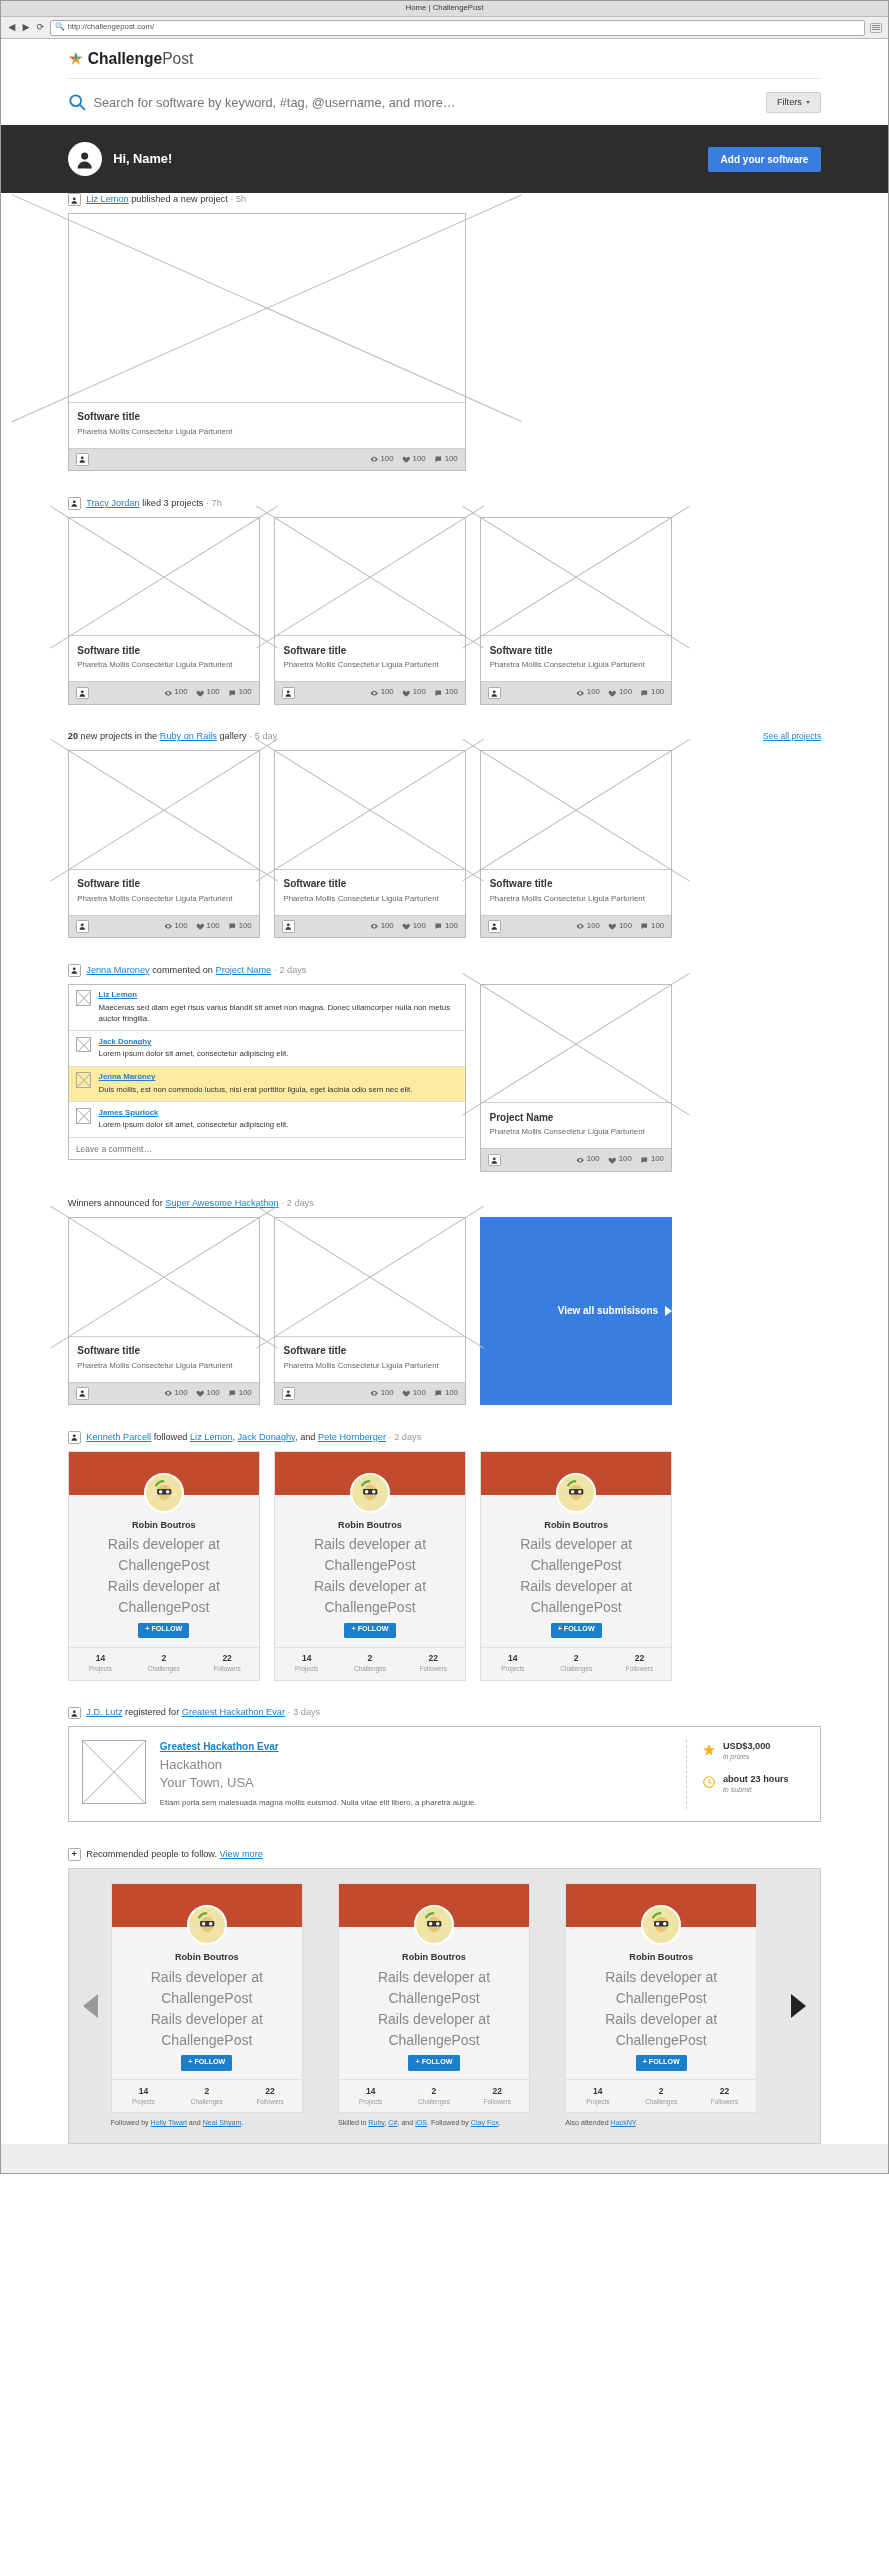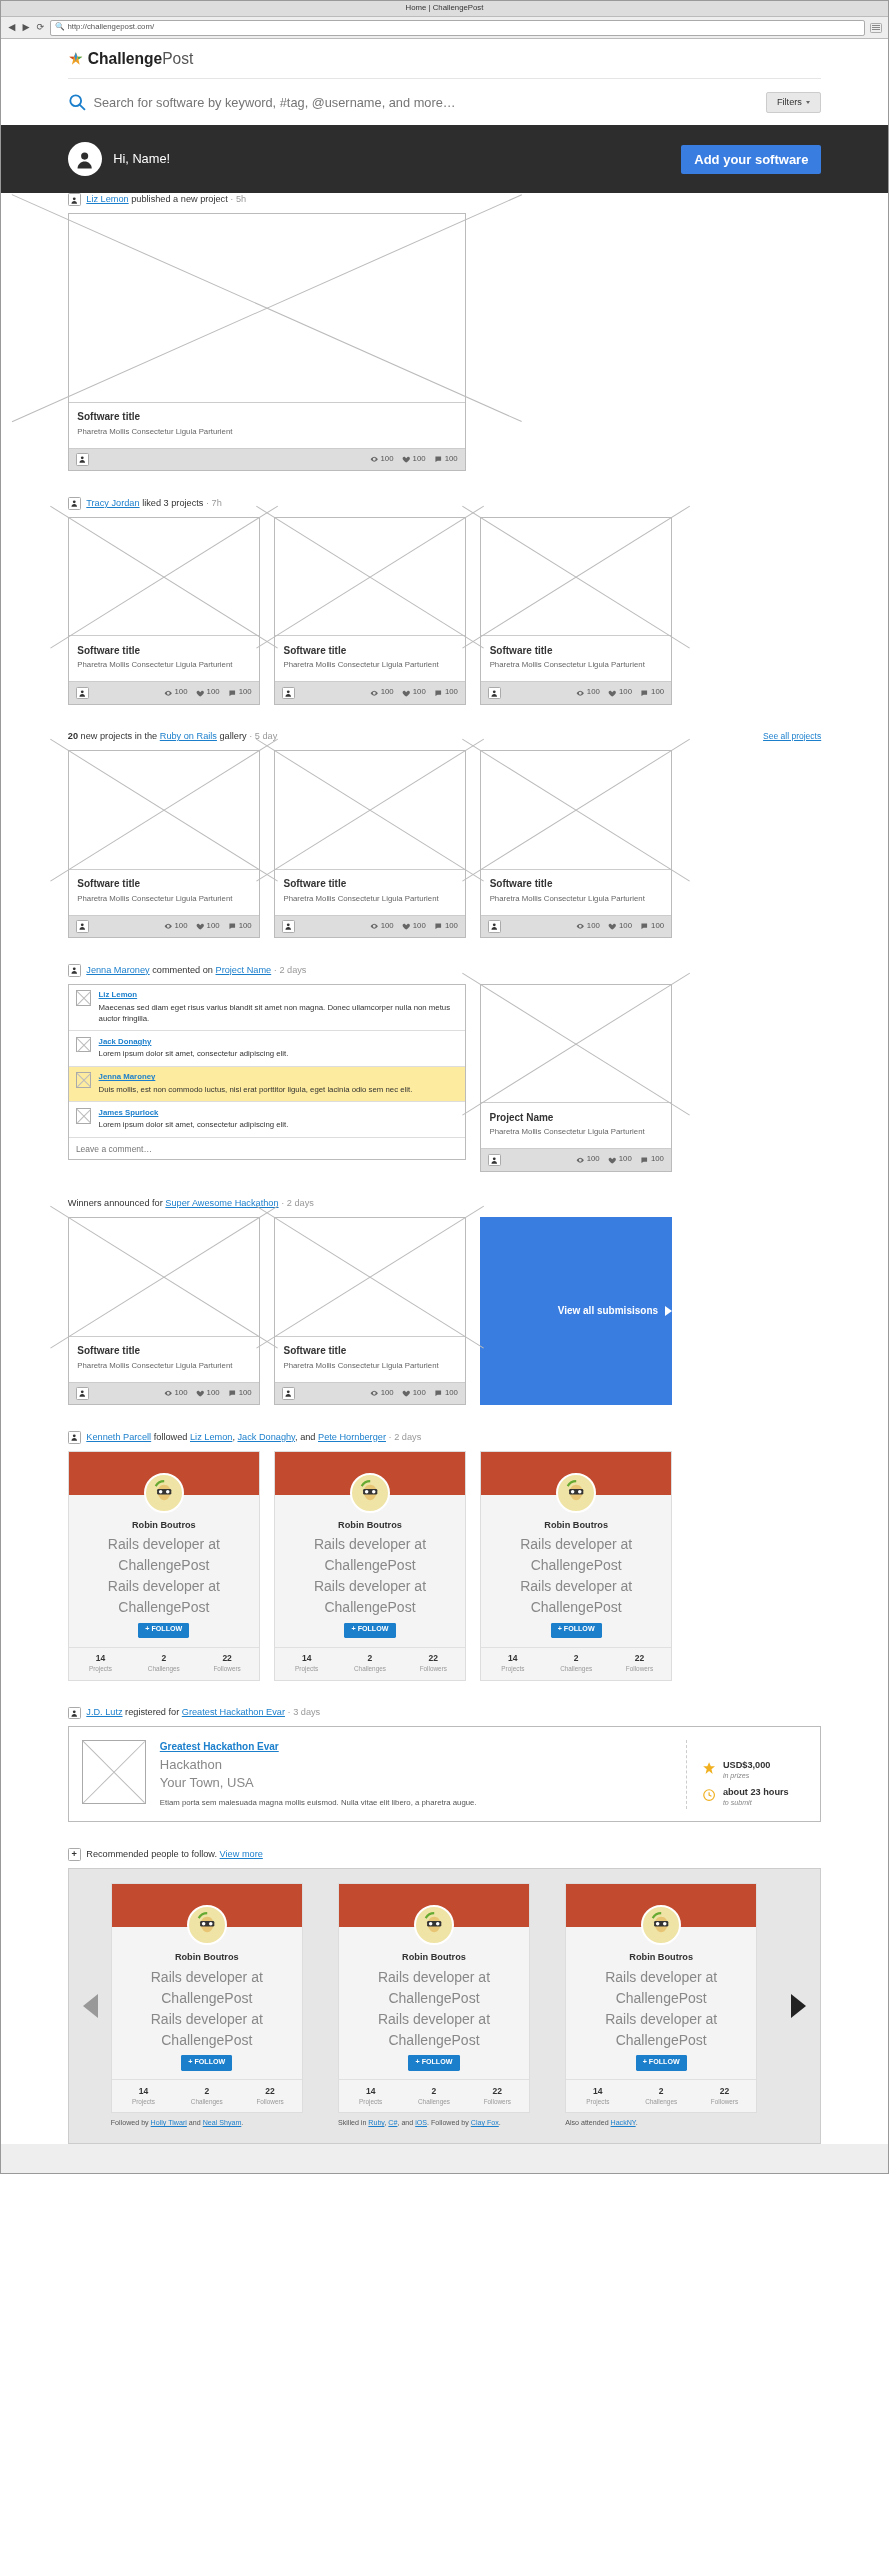--- a/index.html
+++ b/index.html
@@ -32,22 +32,22 @@
   .search-input { flex:1; border:none; font-size:12.8px; color:#999; outline:none; }
   .filters-btn { background:#e8e8e8; border:0.7px solid #ccc; border-radius:2.1px; padding:4.3px 10px; font-size:9.2px; color:#333; cursor:pointer; display:flex; align-items:center; gap:4.3px; }
   .filters-btn .caret { border-left:2.8px solid transparent; border-right:2.8px solid transparent; border-top:3.6px solid #666; }
 
   
   .hero { background:#2d2d2d; padding:17px 0; }
   .hero-inner { display:flex; align-items:center; justify-content:space-between; }
   .hero-left { display:flex; align-items:center; gap:11.4px; }
   .avatar-lg { width:34px; height:34px; border-radius:50%; background:#fff; display:flex; align-items:center; justify-content:center; }
   .avatar-lg svg { width:21.3px; height:21.3px; fill:#2d2d2d; }
-  .hero-name { color:#fff; font-size:12.8px; font-weight:400; }
-  .btn-primary { background:#3a7de0; color:#fff; border:none; padding:7.1px 12.8px; font-size:13px; font-weight:600; border-radius:2.1px; cursor:pointer; }
+  .hero-name { color:#fff; font-size:12.8px; font-weight:700; }
+  .btn-primary { background:#3a7de0; color:#fff; border:none; padding:7.1px 12.8px; font-size:10px; font-weight:600; border-radius:2.1px; cursor:pointer; }
 
   
   .banner { background:#fdeb9f; border:0.7px solid #e8d778; padding:10px 12.8px; margin:24px 0 17px; display:flex; align-items:center; justify-content:space-between; gap:11.4px; }
   .banner-text { font-size:10px; }
   .banner-text b { font-weight:700; }
   .banner-right { display:flex; align-items:center; gap:10px; }
   .btn-blue { background:#2196f3; color:#fff; border:none; padding:5.7px 11.4px; font-size:9.2px; font-weight:600; border-radius:1.4px; cursor:pointer; }
   .close-x { cursor:pointer; font-size:11.4px; color:#333; }
 
   
@@ -112,21 +112,21 @@
   
   .hack-box { border:0.7px solid #bbb; padding:12.8px; display:flex; gap:14.2px; }
   .hack-img { width:64px; height:64px; border:0.7px solid #aaa; position:relative; flex:0 0 64px; }
   .hack-img::before, .hack-img::after { content:""; position:absolute; background:#bbb; top:50%; left:50%; width:141%; height:0.7px; }
   .hack-img::before { transform:translate(-50%,-50%) rotate(45deg); }
   .hack-img::after { transform:translate(-50%,-50%) rotate(-45deg); }
   .hack-main { flex:1; }
   .hack-title { color:#1b7fcc; font-weight:700; font-size:10px; }
   .hack-meta { font-size:13px; color:#888; margin:1.4px 0 5.7px; }
   .hack-desc { font-size:7.8px; color:#555; }
-  .hack-side { border-left:0.7px dashed #ccc; padding-left:14.2px; display:flex; flex-direction:column; gap:4px; justify-content:flex-end; min-width:121px; }
+  .hack-side { border-left:0.7px dashed #ccc; padding-left:14.2px; display:flex; flex-direction:column; gap:10px; justify-content:flex-start; min-width:121px; }
   .hack-stat { display:flex; gap:7.1px; align-items:center; }
   .hack-stat svg { width:14.2px; height:14.2px; }
   .hack-val { font-weight:700; font-size:9.2px; }
   .hack-lbl { font-size:7.1px; color:#888;font-style:italic; }
 
   
   .carousel { background:#e6e6e6; border:0.7px solid #ccc; padding:14.2px; display:flex; align-items:center; gap:12.8px; margin-bottom:28.4px; }
   .car-arrow { width:0; height:0; cursor:pointer; }
   .car-left  { border-top:12.8px solid transparent; border-bottom:12.8px solid transparent; border-right:15.6px solid #999; }
   .car-right { border-top:12.8px solid transparent; border-bottom:12.8px solid transparent; border-left:15.6px solid #222; }

